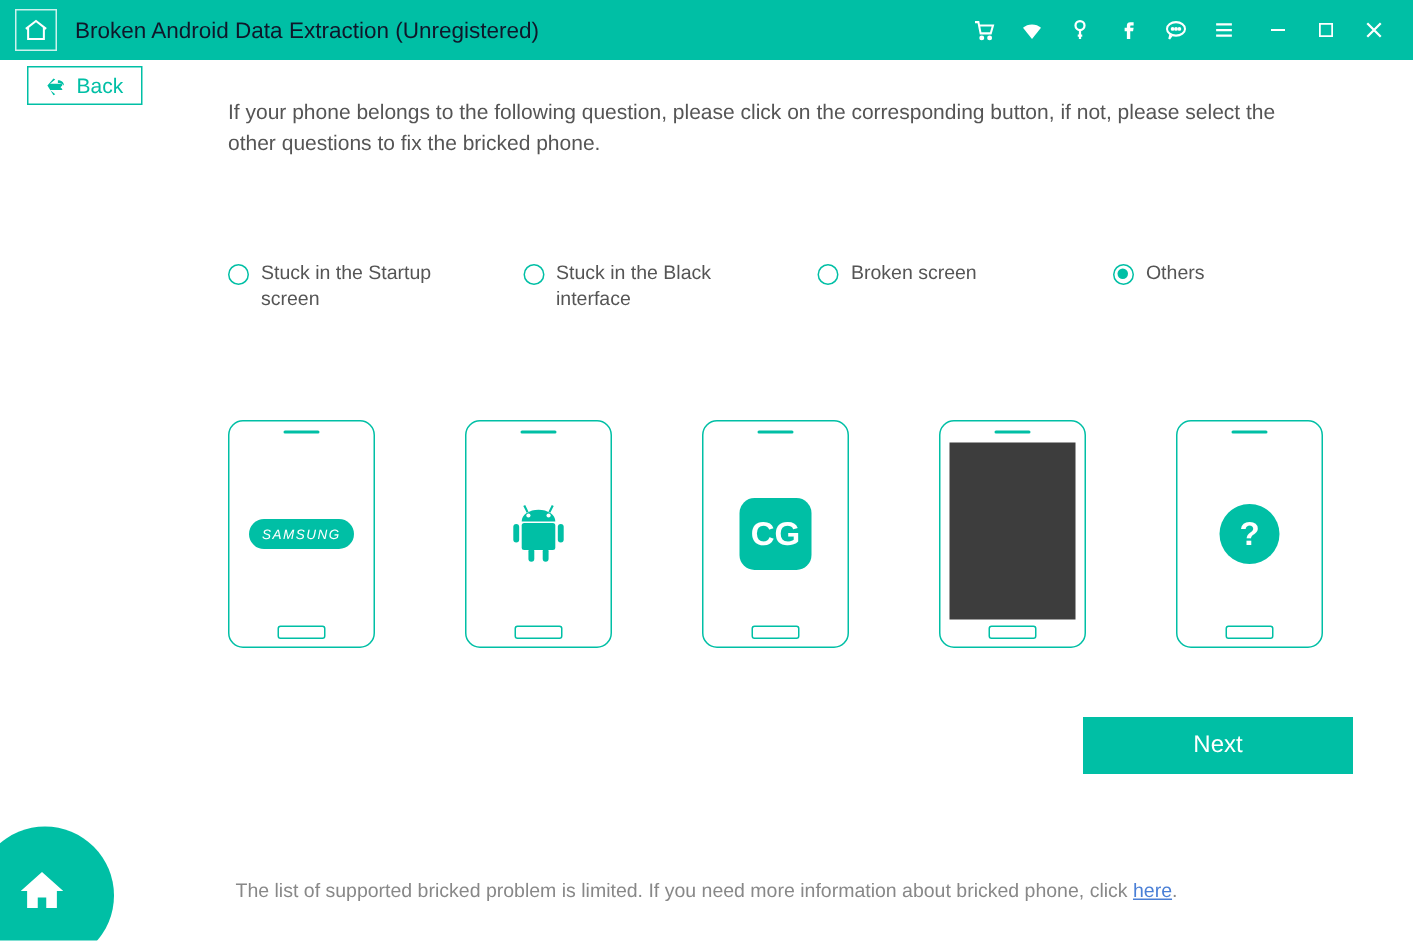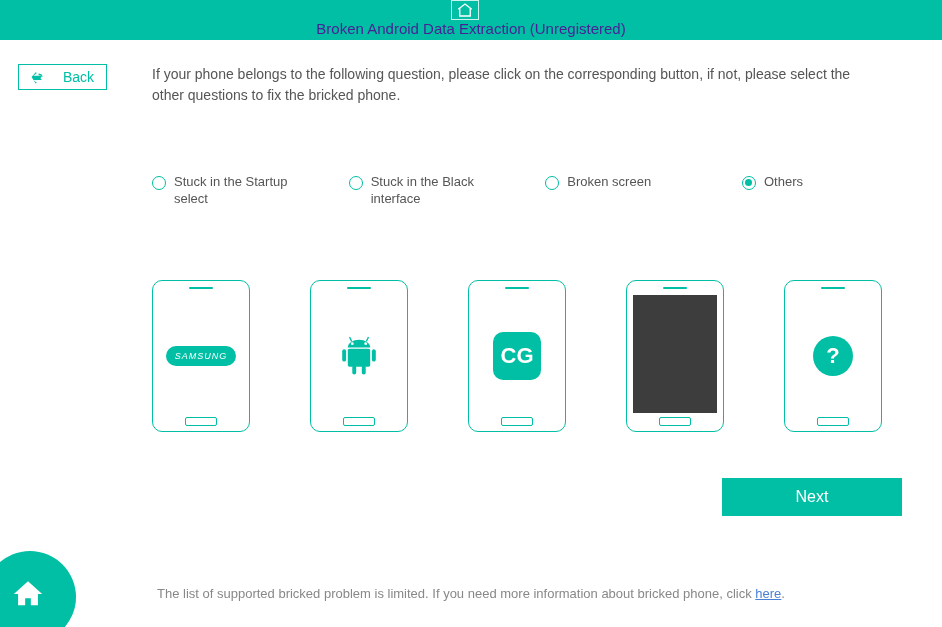--- a/index.html
+++ b/index.html
@@ -11,22 +11,21 @@
   height: 627px;
   overflow: hidden;
   position: relative;
 }
 .titlebar {
   height: 40px;
   background: #00bfa5;
   display: flex;
   align-items: center;
   padding: 0 10px;
-  color: #4c1d95;
-  flex-direction: column;
+  color: #0f172a;
 }
 .titlebar .home-icon-top {
   width: 28px; height: 28px;
   border: 1.5px solid rgba(255,255,255,0.8);
   display: flex; align-items: center; justify-content: center;
   margin-right: 12px;
 }
 .titlebar .title { font-size: 15px; }
 .titlebar .spacer { flex: 1; }
 .titlebar .tb-icon {
@@ -37,28 +36,28 @@
 }
 .titlebar .winctrl { margin-left: 8px; }
 
 .content {
   position: relative;
   padding: 0;
   height: 587px;
 }
 .back-btn {
   position: absolute;
-  top: 24px; left: 18px;
+  top: 4px; left: 18px;
   border: 1px solid #00bfa5;
   color: #00bfa5;
   background: #fff;
   padding: 4px 12px;
   font-size: 14px;
   cursor: pointer;
-  display: flex; align-items: center; gap: 18px;
+  display: flex; align-items: center; gap: 6px;
 }
 .instruction {
   position: absolute;
   top: 24px;
   left: 152px;
   right: 60px;
   color: #555;
   line-height: 1.5;
   font-size: 14px;
 }
@@ -284,21 +283,21 @@
         <path d="M13 6c3.5 0 7 2 7 6 0 0-2-3-7-3V6z"></path>
       </svg>
     <span>Back</span>
   </button>
 
   <div class="instruction">If your phone belongs to the following question, please click on the corresponding button, if not, please select the other questions to fix the bricked phone.</div>
 
   <div class="options-row">
     <div class="option">
       <div class="radio"></div>
-      <div class="option-label">Stuck in the Startup select</div>
+      <div class="option-label">Stuck in the Startup screen</div>
     </div>
     <div class="option">
       <div class="radio"></div>
       <div class="option-label">Stuck in the Black interface</div>
     </div>
     <div class="option">
       <div class="radio"></div>
       <div class="option-label">Broken screen</div>
     </div>
     <div class="option">

